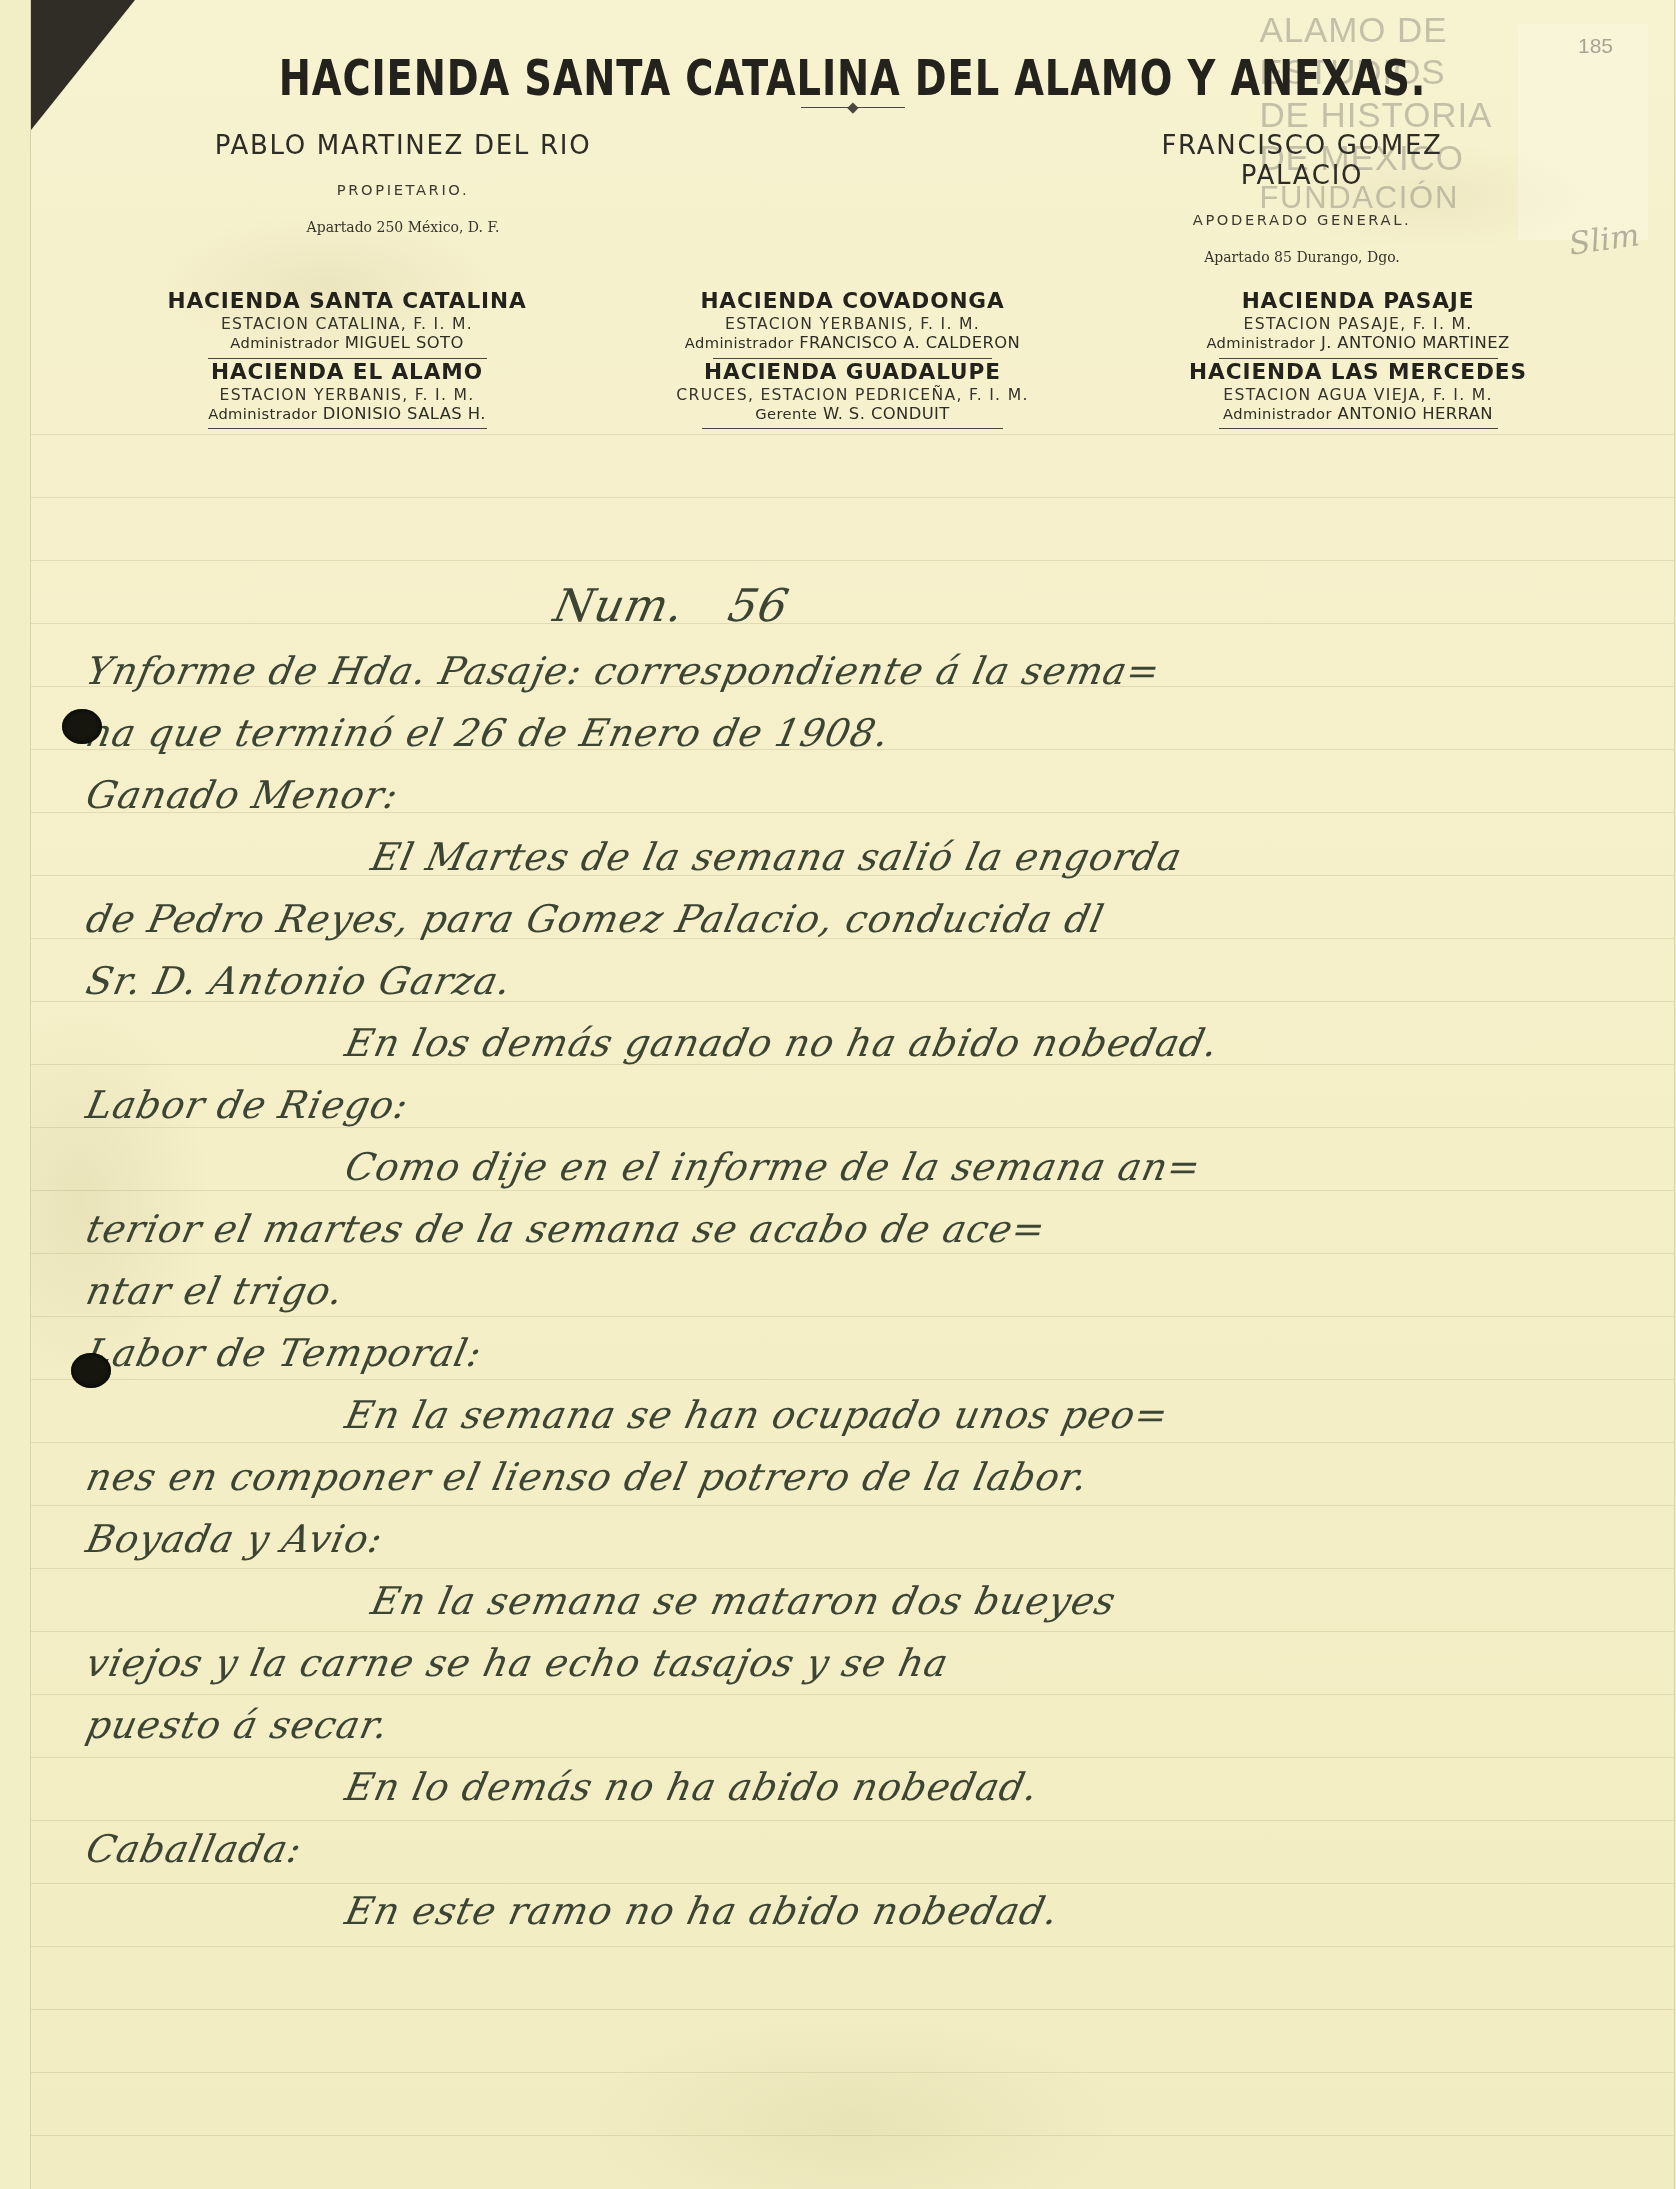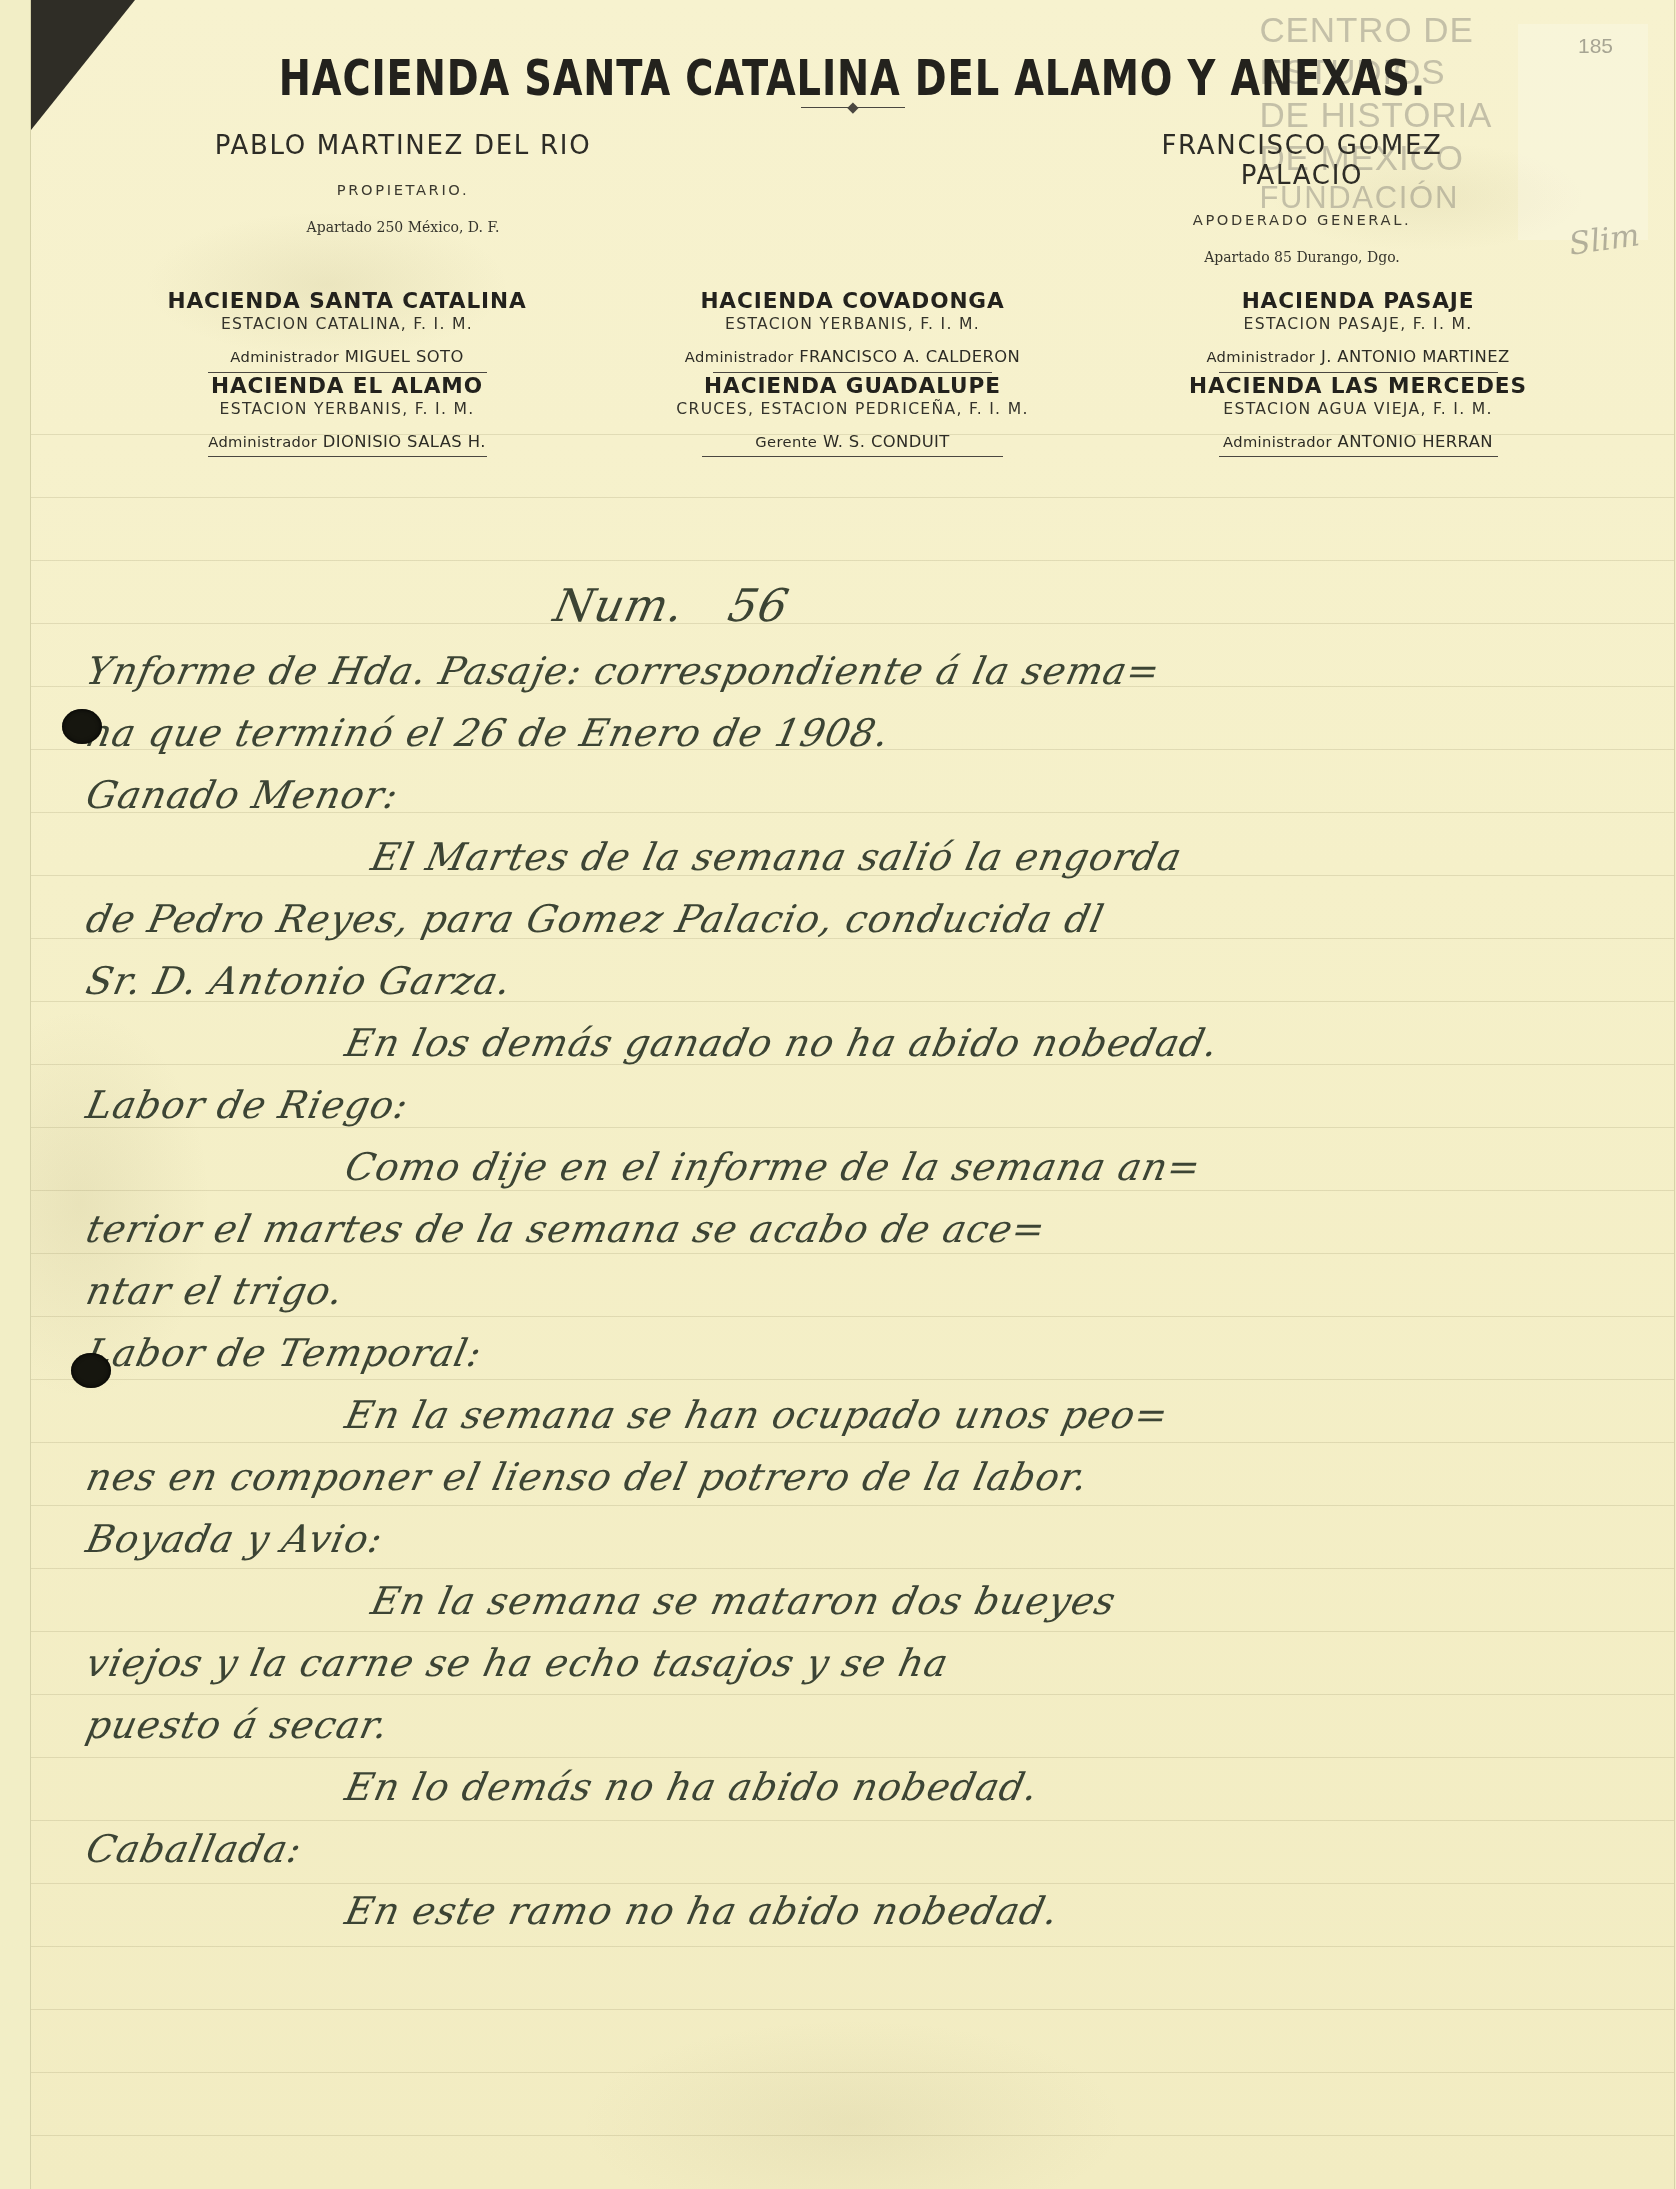--- a/index.html
+++ b/index.html
@@ -155,21 +155,21 @@
     font-family: "DejaVu Sans", sans-serif;
     font-size: 15.6px;
     letter-spacing: 1.3px;
     margin-top: 2.6px;
     color: #34332b;
   }
   .hadmin {
     font-family: "DejaVu Sans", sans-serif;
     font-size: 16.4px;
     letter-spacing: 0.4px;
-    margin-top: 14px;
+    margin-top: 0;
     color: #2d2c25;
     text-align: center;
   }
   .hadmin .lbl { font-size: 14.7px; }
   .hrule {
     width: 62%;
     margin: 5.2px auto 0 auto;
     border-top: 0.9px solid #4a4740;
   }
   
@@ -262,21 +262,21 @@
 
 <div class="page">
   <div class="sheet">
     <div class="rules"></div>
     <div class="stains"></div>
     <div class="corner2"></div>
 
     <div class="wm-box"></div>
     <div class="wm-num">185</div>
     <div class="watermark">
-      <div>CENTRO DE</div>
+      <div>ALAMO DE</div>
       <div>ESTUDIOS</div>
       <div>DE HISTORIA</div>
       <div>DE MEXICO</div>
       <div class="fund">FUNDACIÓN</div>
     </div>
     <div class="wm-sign">Slim</div>
 
     <div class="letterhead">
       <div class="lh-title">HACIENDA SANTA CATALINA DEL ALAMO Y ANEXAS.</div>
       <div class="lh-divider"></div>

